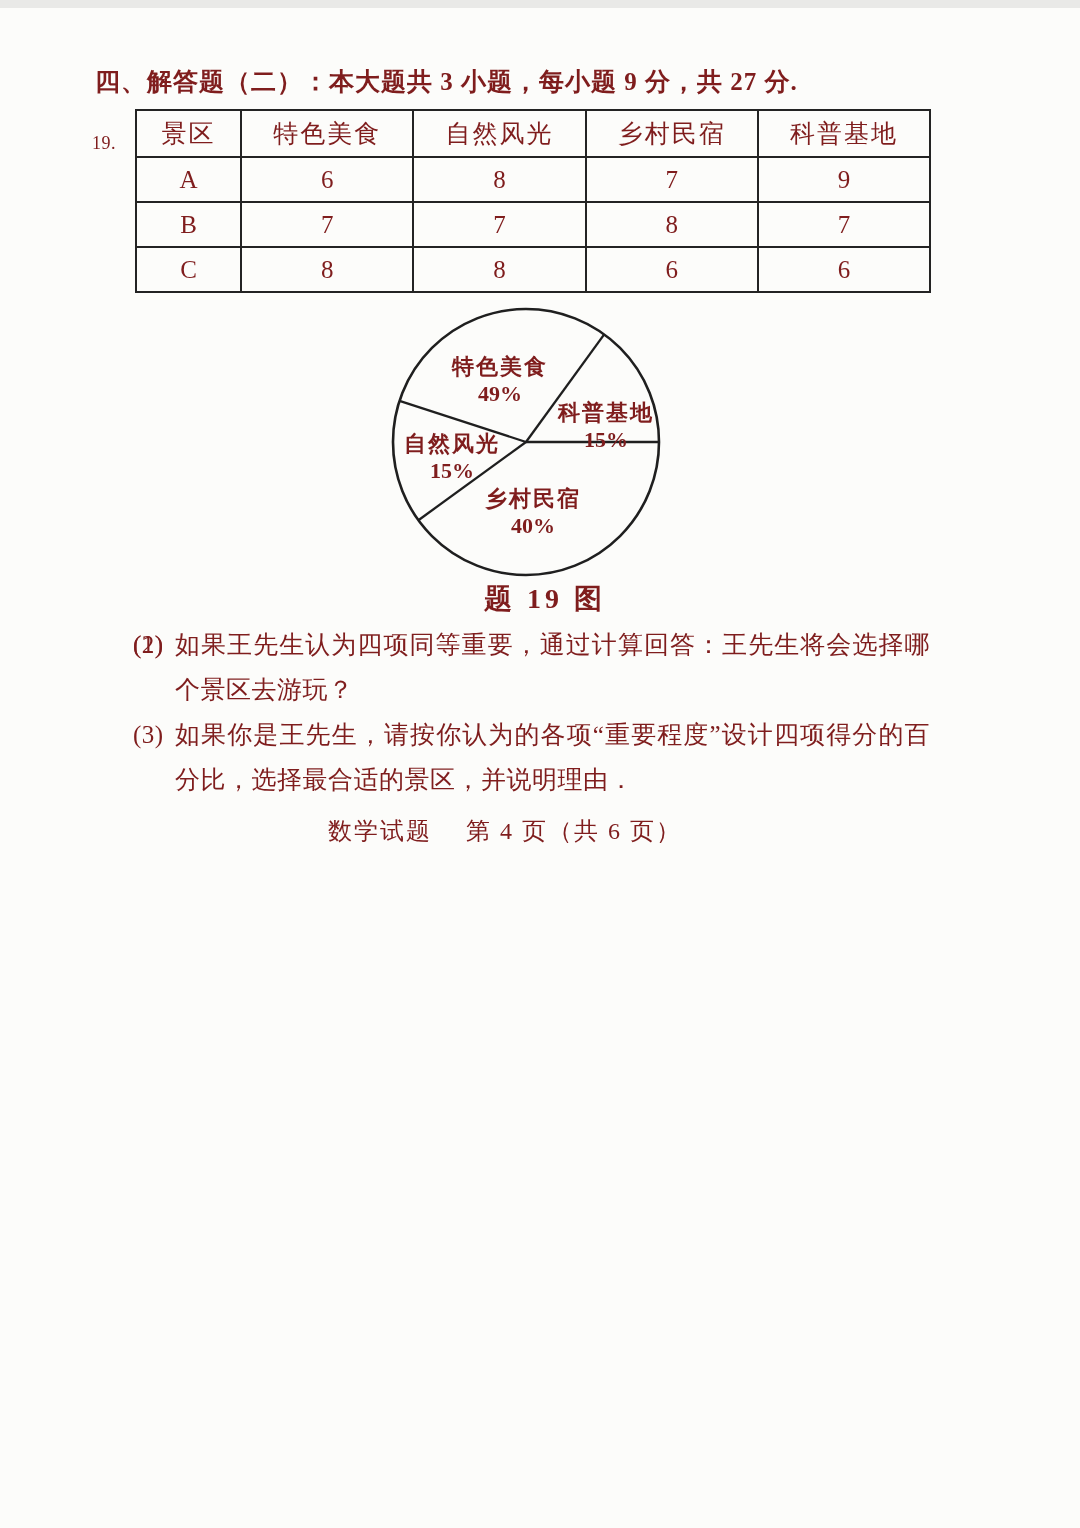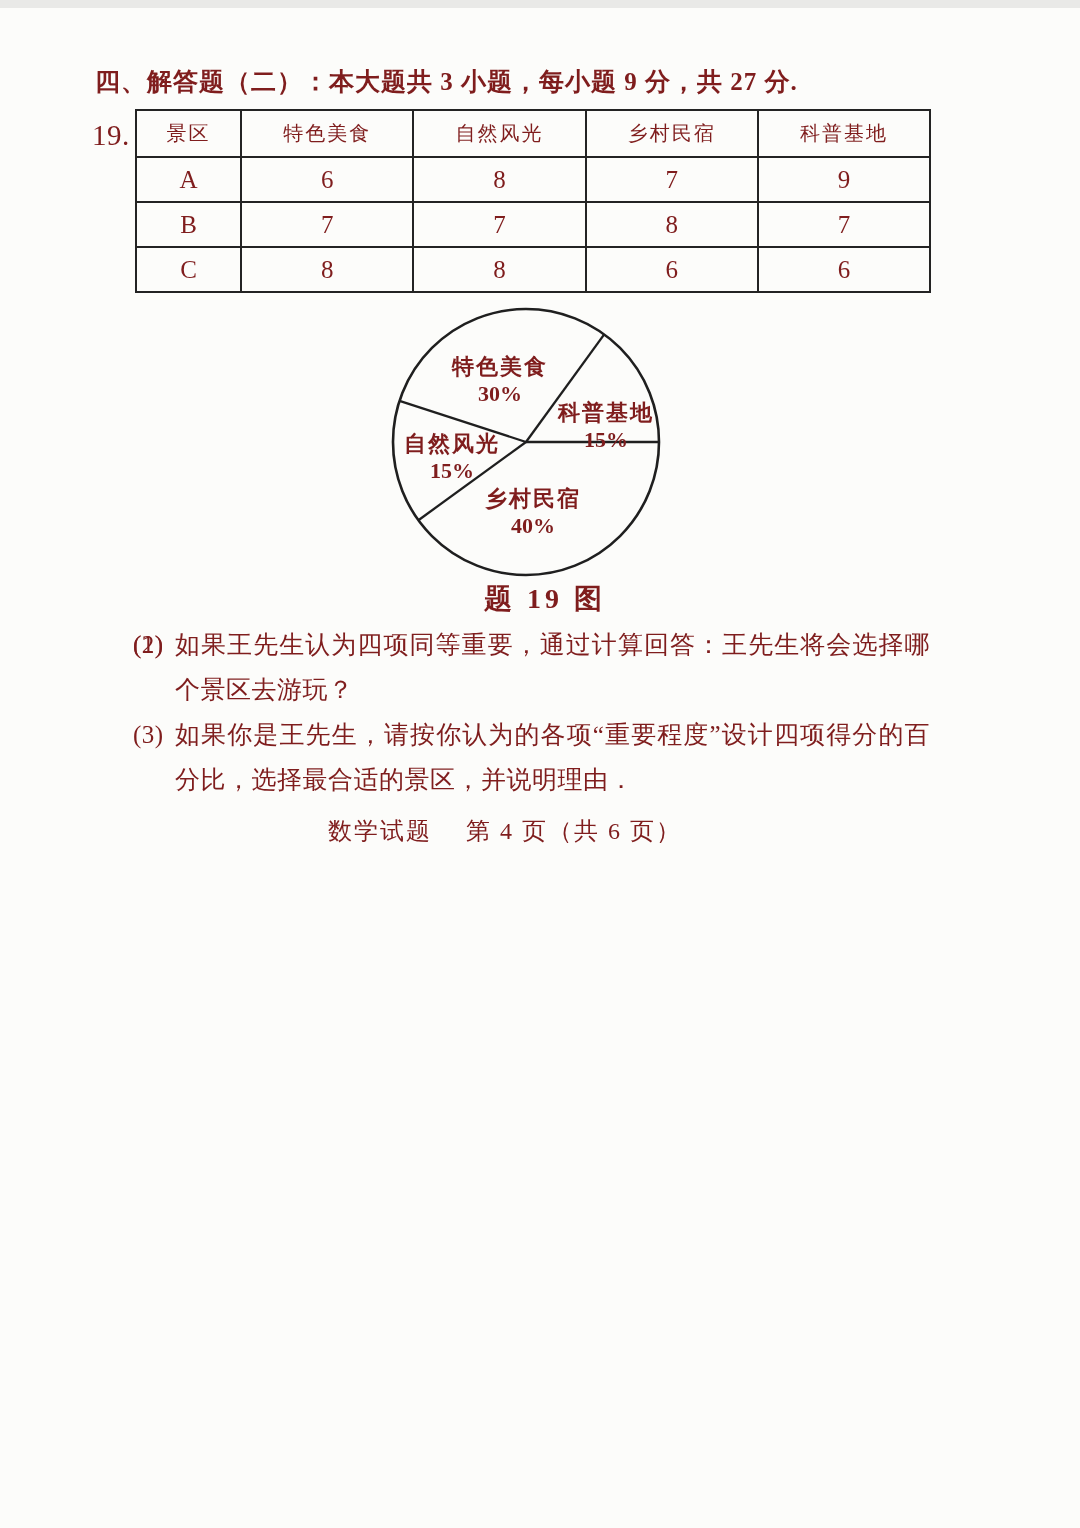--- a/index.html
+++ b/index.html
@@ -25,39 +25,39 @@
   .problem {
     position: relative;
     margin-left: 92px;
     width: 838px;
     padding-left: 43px;
     font-size: 25px; line-height: 45px;
     text-align: justify;
     letter-spacing: 0.5px;
   }
   .problem .prob-num {
-    position: absolute; left: 0; top: 4px;
-    font-size: 29px; line-height: 45px;
+    position: absolute; left: 0; top: 12px;
+    font-size: 18px; line-height: 45px;
   }
   .p19 { margin-top: 9px; }
   .p20 { margin-top: 28px; }
   
   .score-table {
     margin: 7px 0 0 135px;
     width: 796px;
     border-collapse: collapse;
     table-layout: fixed;
   }
   .score-table th, .score-table td {
     border: 2.5px solid #232323;
     text-align: center; vertical-align: middle;
     height: 45px;
     font-weight: normal;
   }
-  .score-table th { font-size: 20px; letter-spacing: 2px; }
+  .score-table th { font-size: 25px; letter-spacing: 2px; }
   .score-table td { font-size: 25px; }
   .score-table thead th { height: 47px; }
   col.c-name { width: 105px; }
   
   .pie-wrap {
     position: relative;
     width: 300px;
     margin: 10px 0 0 376px;
   }
   .pie-svg { display: block; }
@@ -170,21 +170,21 @@
         <line x1="150" y1="139" x2="228.2" y2="31.4" stroke="#1f1f1f" stroke-width="2.3"></line>
         <line x1="150" y1="139" x2="23.5" y2="97.9" stroke="#1f1f1f" stroke-width="2.3"></line>
         <line x1="150" y1="139" x2="42.4" y2="217.2" stroke="#1f1f1f" stroke-width="2.3"></line>
       </svg>
     <div class="pie-label pl-0">
       <span>科普基地</span>
       <span class="pct">15%</span>
     </div>
     <div class="pie-label pl-1">
       <span>特色美食</span>
-      <span class="pct">30%</span>
+      <span class="pct">49%</span>
     </div>
     <div class="pie-label pl-2">
       <span>自然风光</span>
       <span class="pct">15%</span>
     </div>
     <div class="pie-label pl-3">
       <span>乡村民宿</span>
       <span class="pct">40%</span>
     </div>
     <div class="pie-caption">题 19 图</div>

